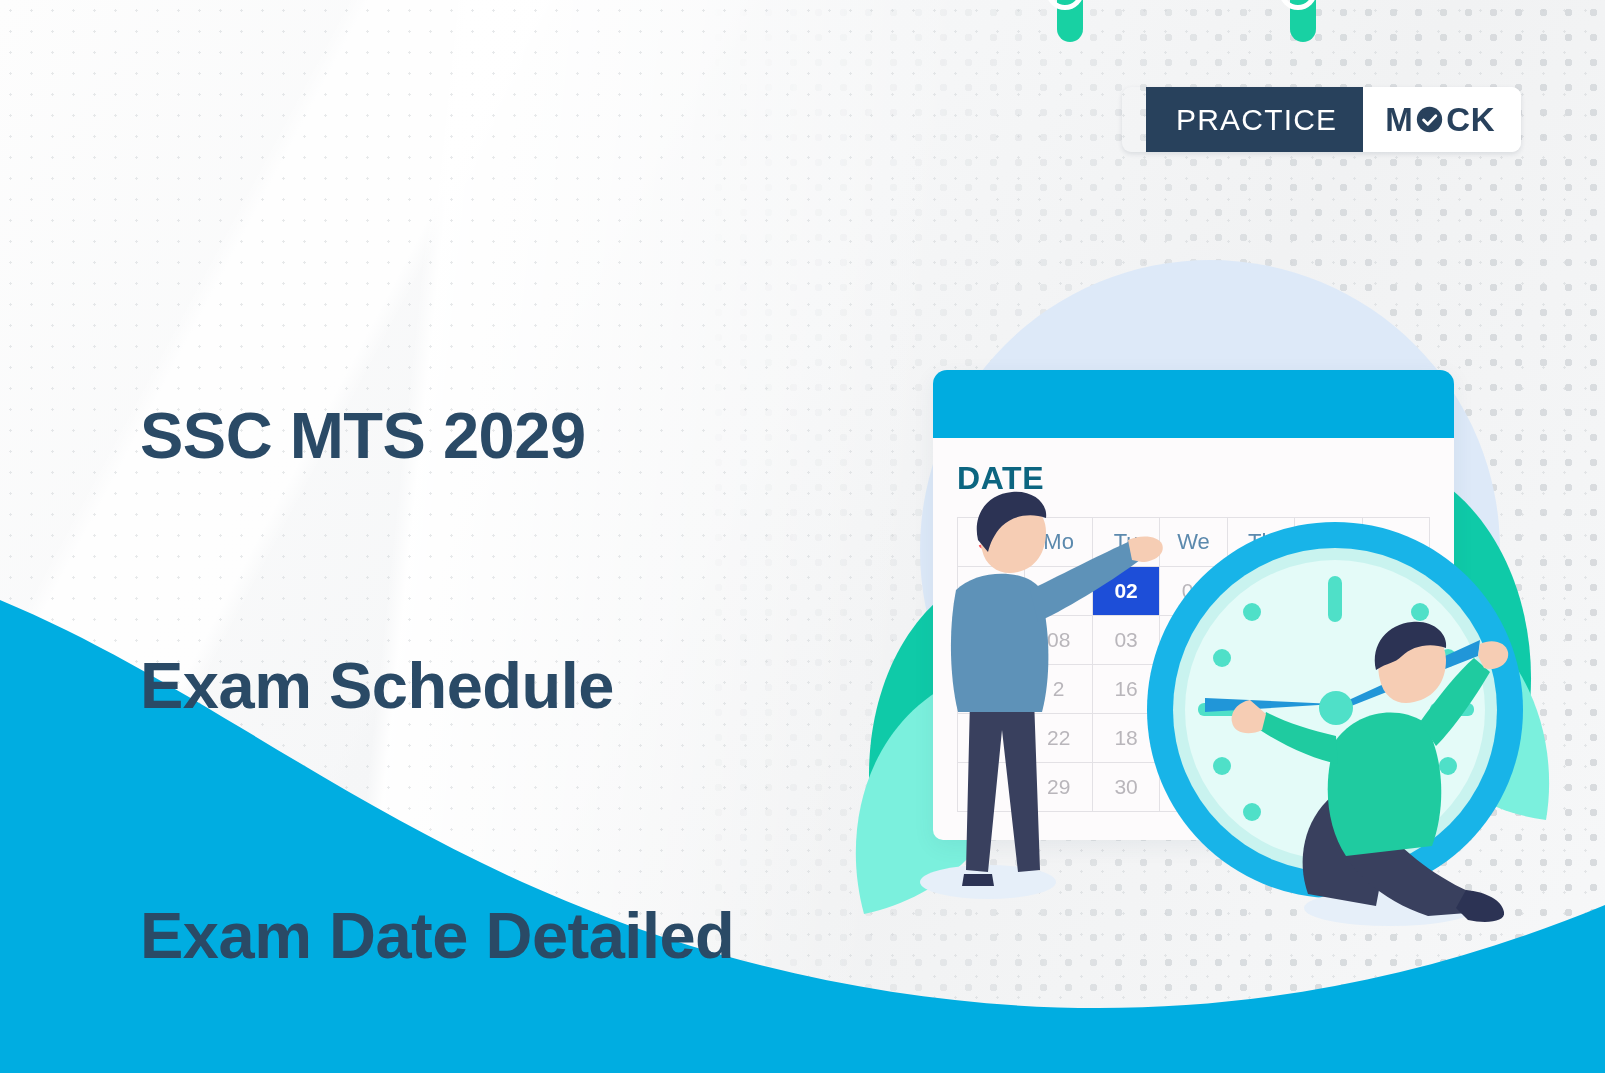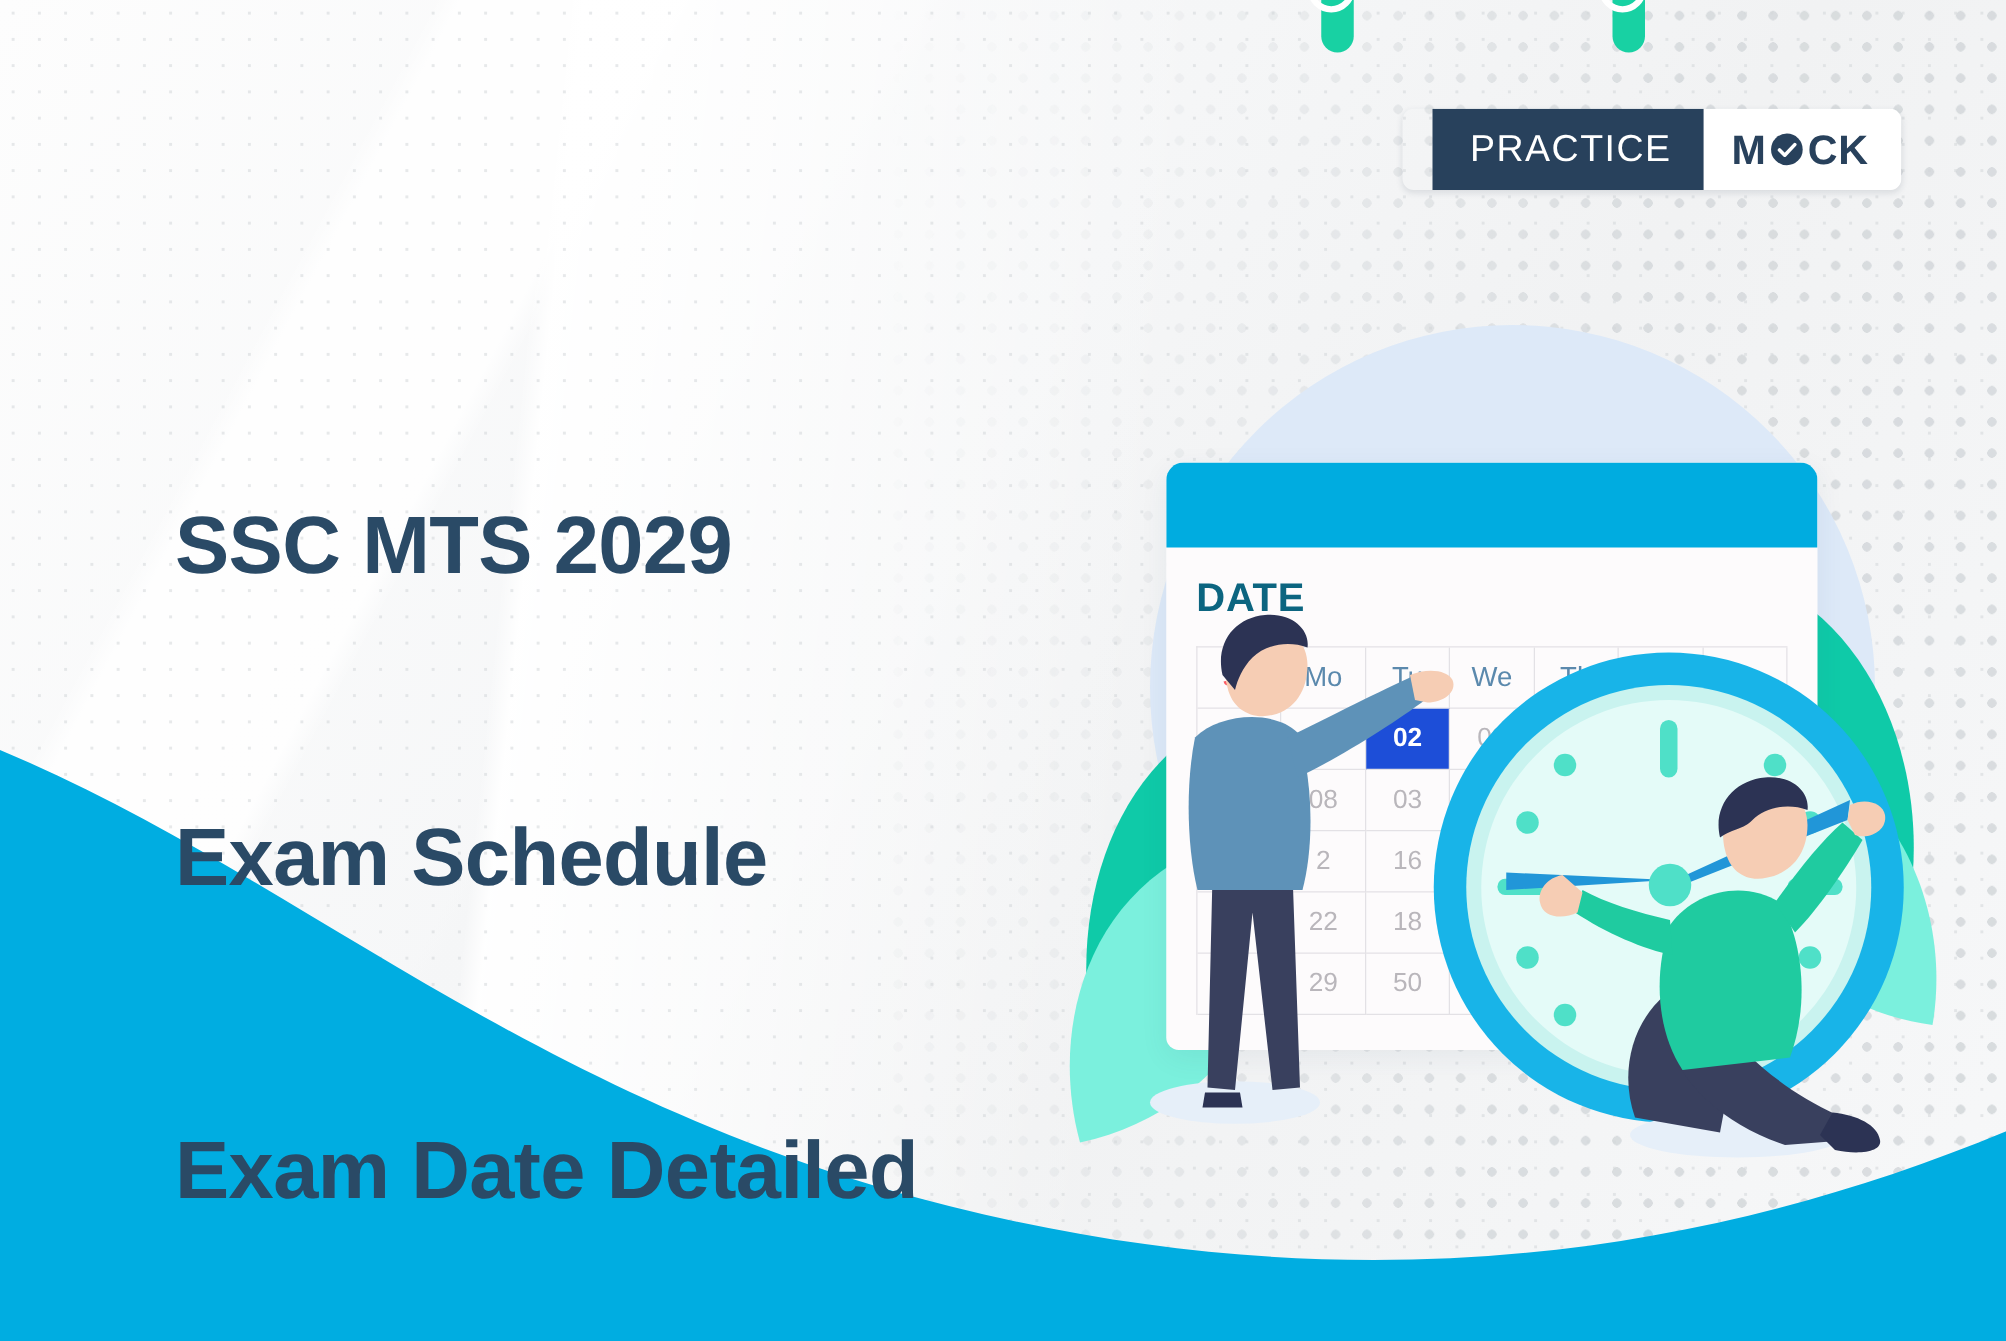--- a/index.html
+++ b/index.html
@@ -290,21 +290,21 @@
           <div class="cal-cell"></div>
           <div class="cal-cell"></div>
           <div class="cal-cell">22</div>
           <div class="cal-cell">18</div>
           <div class="cal-cell"></div>
           <div class="cal-cell"></div>
           <div class="cal-cell"></div>
           <div class="cal-cell"></div>
           <div class="cal-cell"></div>
           <div class="cal-cell">29</div>
-          <div class="cal-cell">50</div>
+          <div class="cal-cell">30</div>
           <div class="cal-cell">31</div>
           <div class="cal-cell"></div>
           <div class="cal-cell"></div>
           <div class="cal-cell"></div>
         </div>
     </div>
   </div>
 
   <div class="clip" style="left:1057px;">
     <div class="clip-ring"></div>

